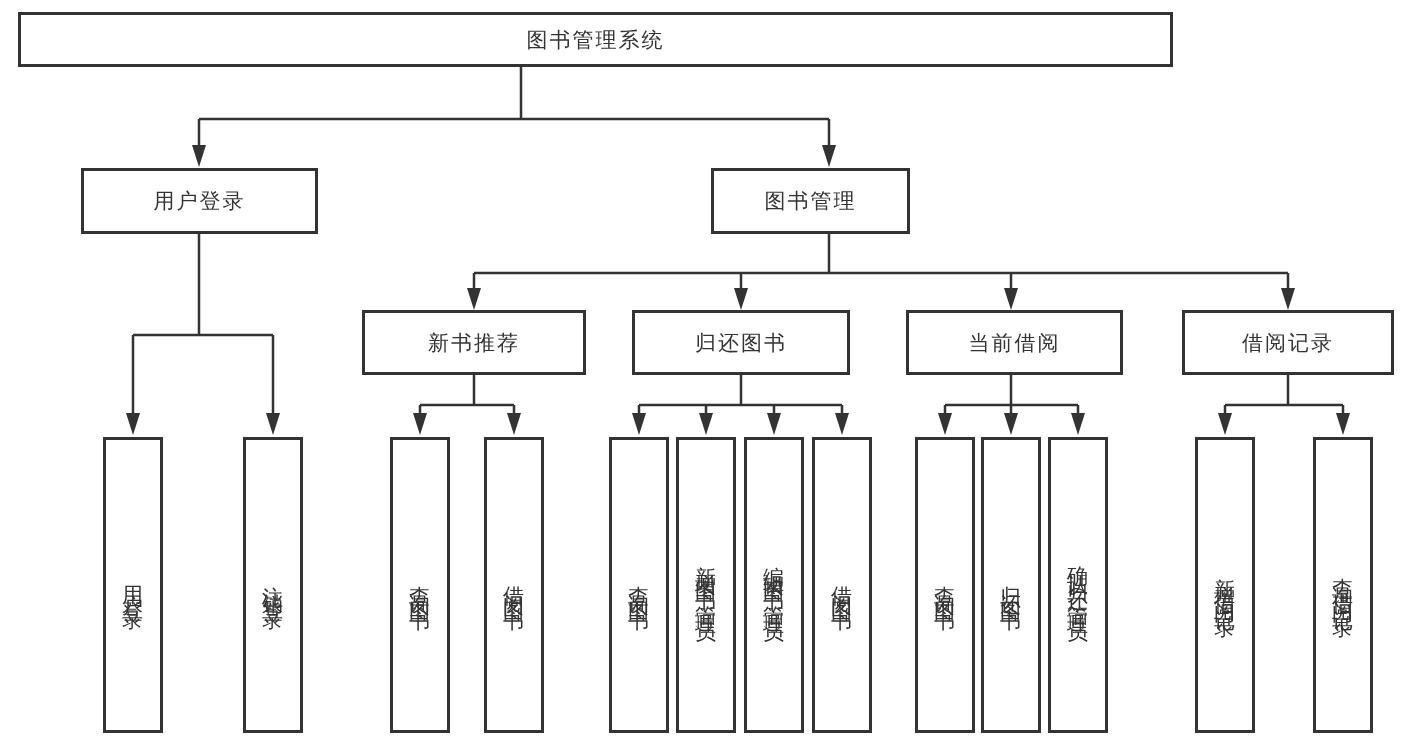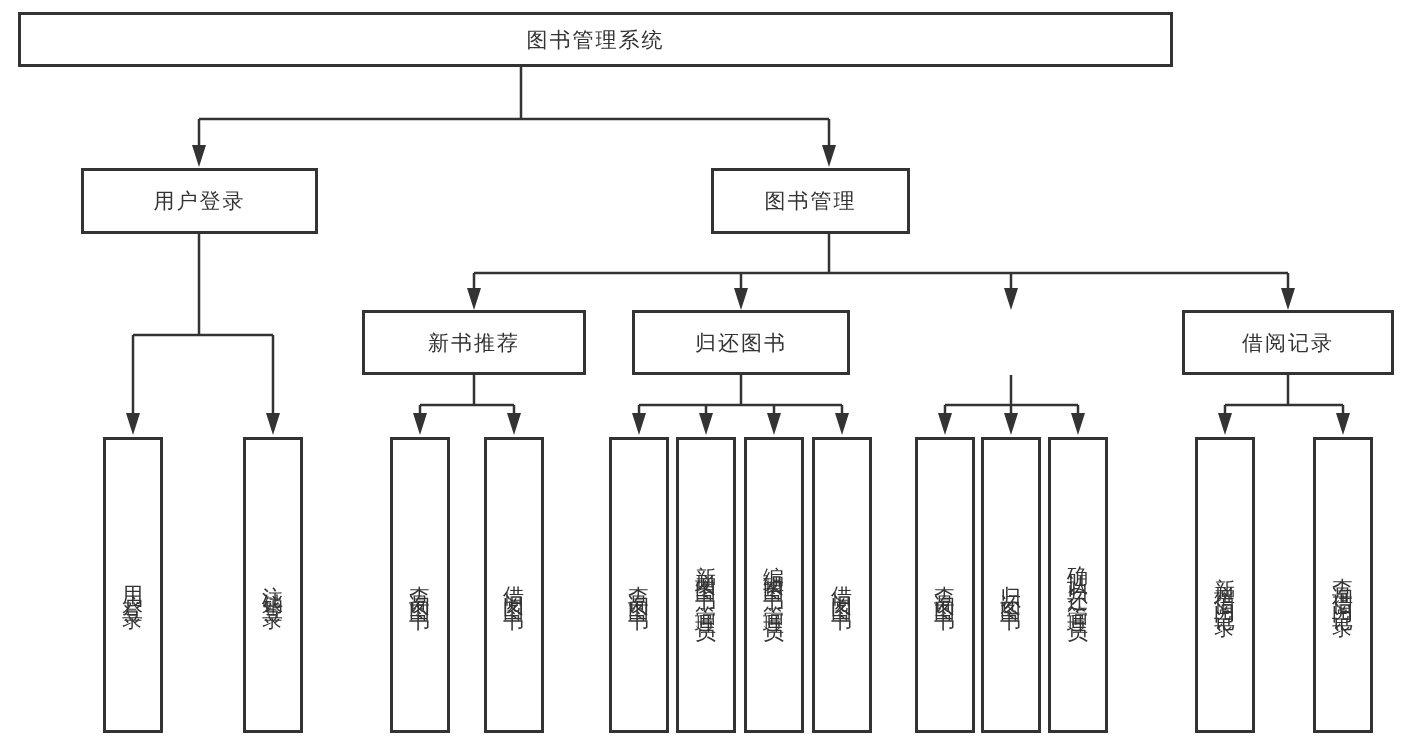--- a/index.html
+++ b/index.html
@@ -137,20 +137,23 @@
   <div class="node l2 l2-b">
     <span class="hlabel">图书管理</span>
   </div>
 
   <div class="node l3 l3-a">
     <span class="hlabel">新书推荐</span>
   </div>
   <div class="node l3 l3-b">
     <span class="hlabel">归还图书</span>
   </div>
+  <div class="node l3 l3-c">
+    <span class="hlabel">当前借阅</span>
+  </div>
   <div class="node l3 l3-d">
     <span class="hlabel">借阅记录</span>
   </div>
 
   <div class="node leaf leaf-a1">
     <span>用户登录</span>
   </div>
   <div class="node leaf leaf-a2">
     <span>注销登录</span>
   </div>

